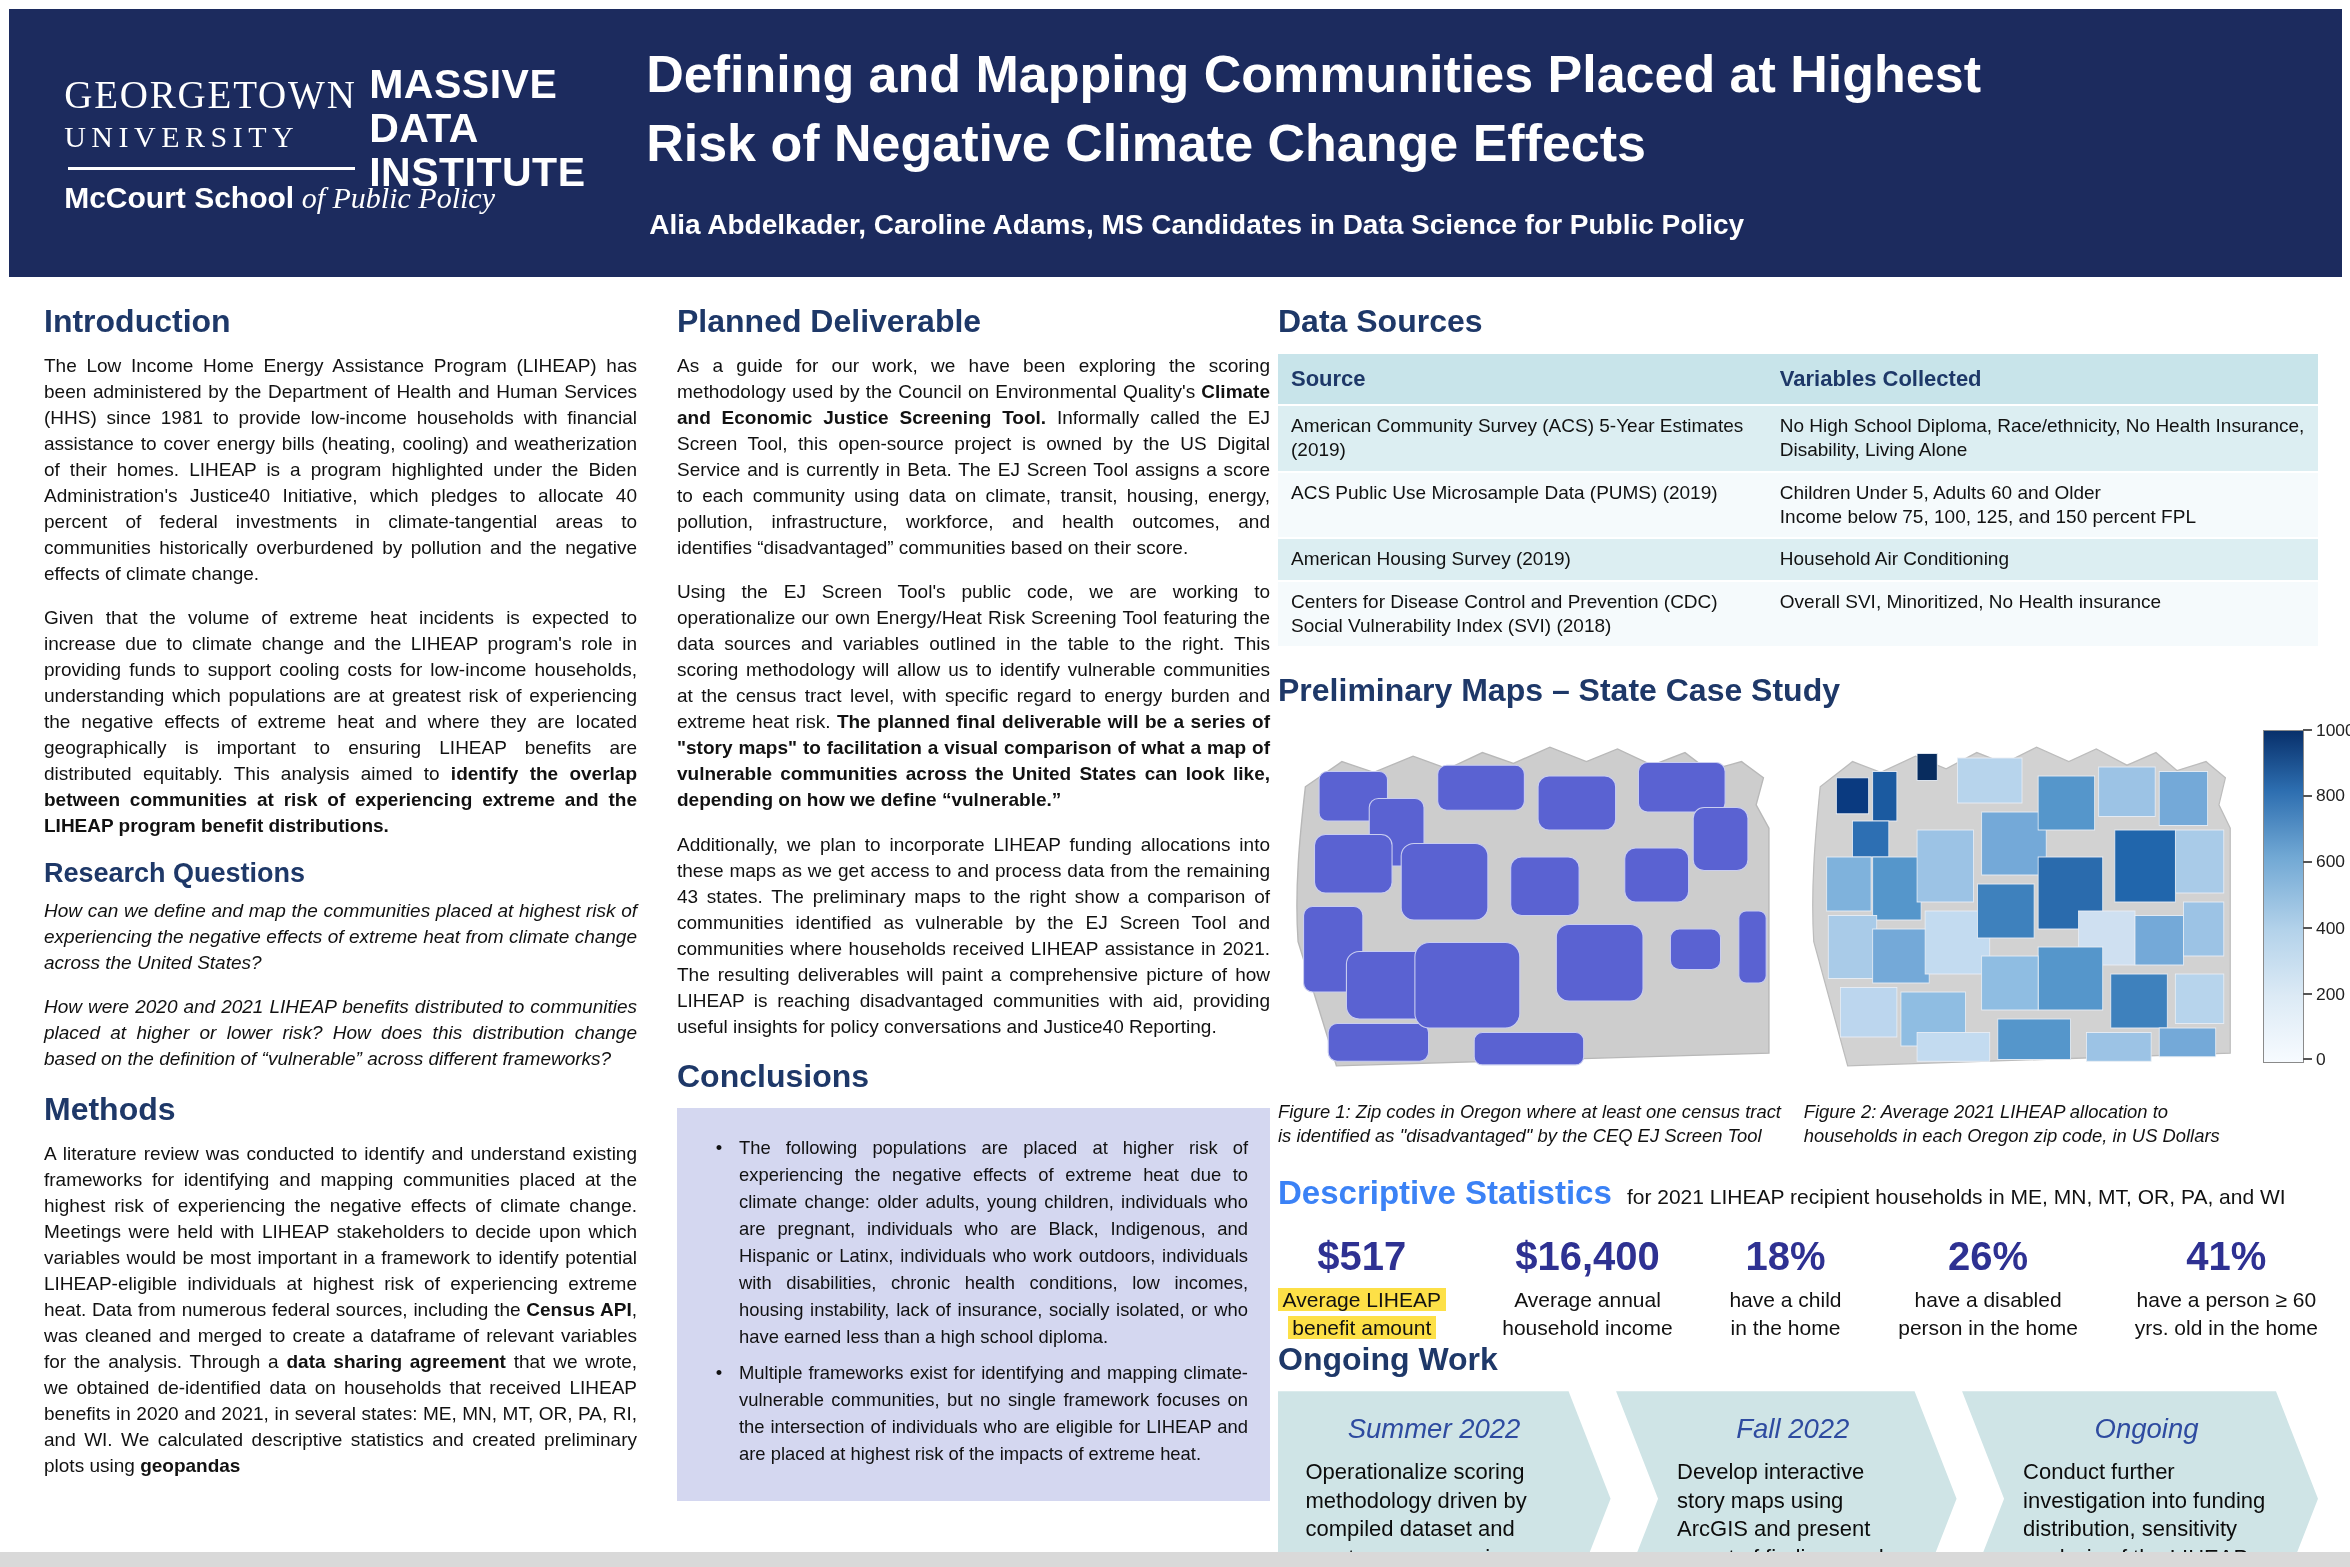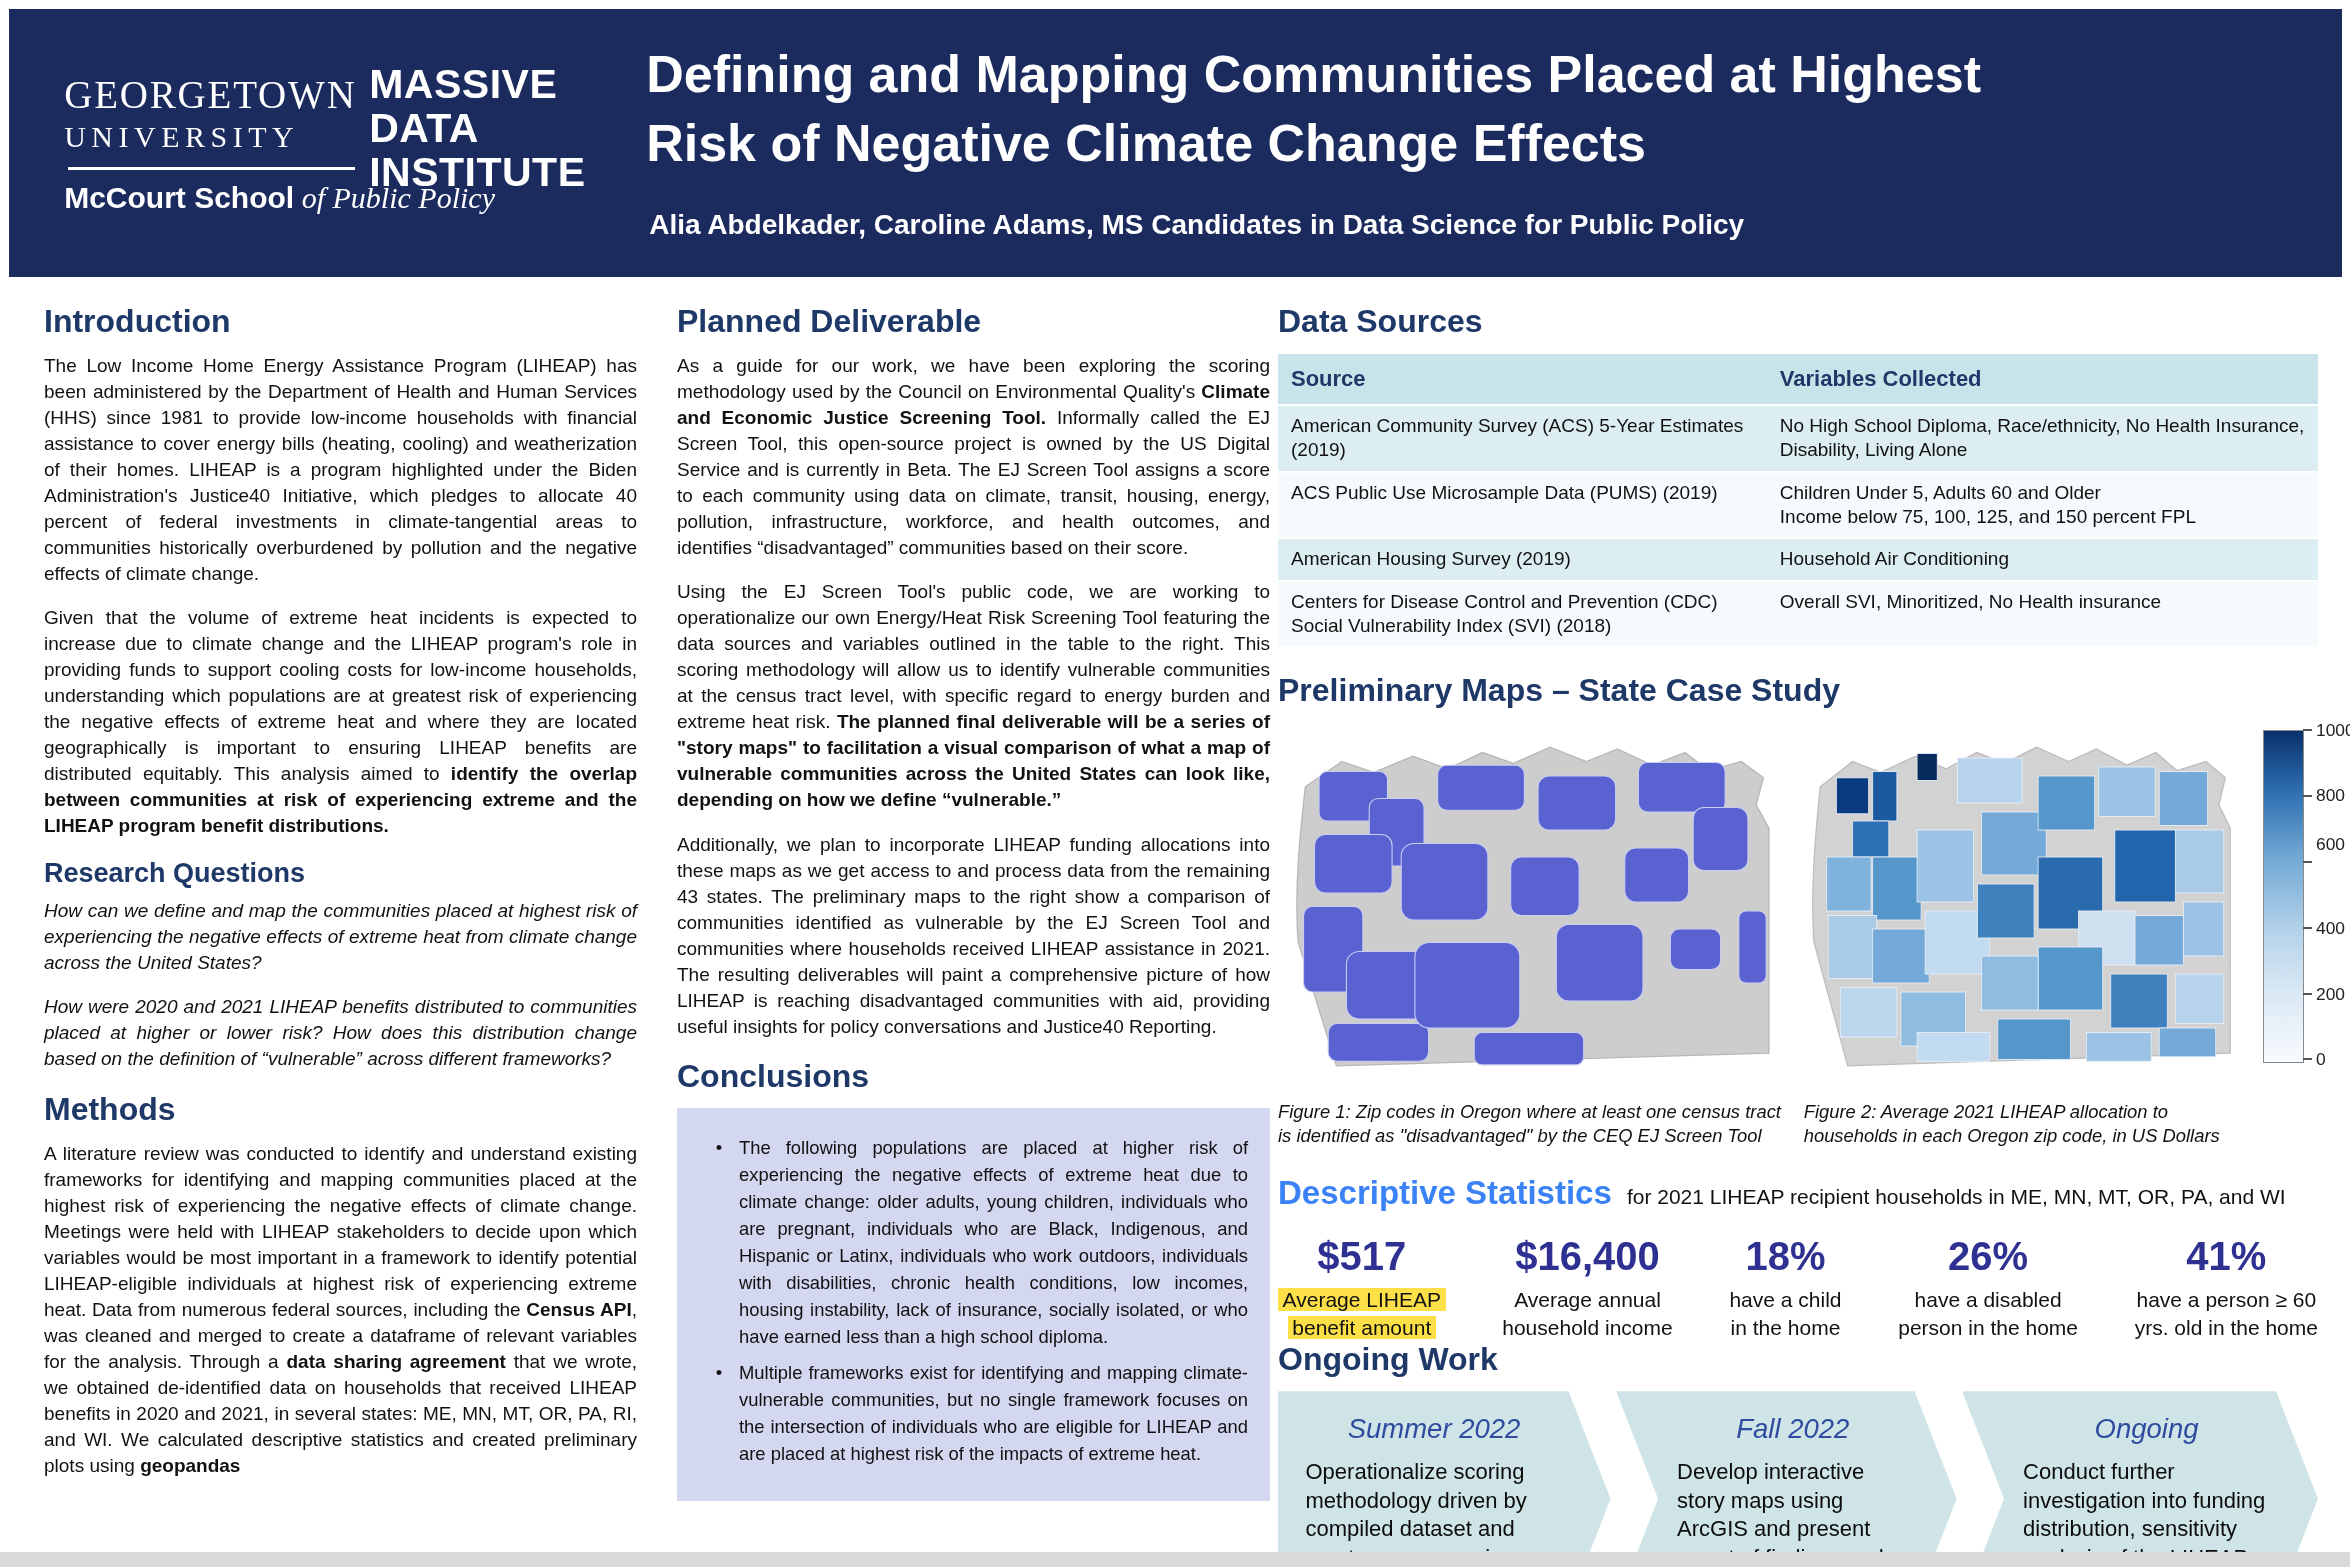--- a/index.html
+++ b/index.html
@@ -249,21 +249,21 @@
       <div class="cbarwrap">
         <div class="cbar"></div>
         <div class="ctick" style="top:6.4px;"></div>
         <div class="ctick" style="top:73px;"></div>
         <div class="ctick" style="top:139px;"></div>
         <div class="ctick" style="top:205px;"></div>
         <div class="ctick" style="top:271px;"></div>
         <div class="ctick" style="top:336px;"></div>
         <div class="clab" style="top:-2.8px;">1000</div>
         <div class="clab" style="top:63px;">800</div>
-        <div class="clab" style="top:112px;">600</div>
+        <div class="clab" style="top:129px;">600</div>
         <div class="clab" style="top:196px;">400</div>
         <div class="clab" style="top:262px;">200</div>
         <div class="clab" style="top:327px;">0</div>
       </div>
     </div>
 
     <div class="cap-row">
       <div class="cap cap1">Figure 1: Zip codes in Oregon where at least one census tract is identified as "disadvantaged" by the CEQ EJ Screen Tool</div>
       <div class="cap cap2">Figure 2: Average 2021 LIHEAP allocation to households in each Oregon zip code, in US Dollars</div>
     </div>

